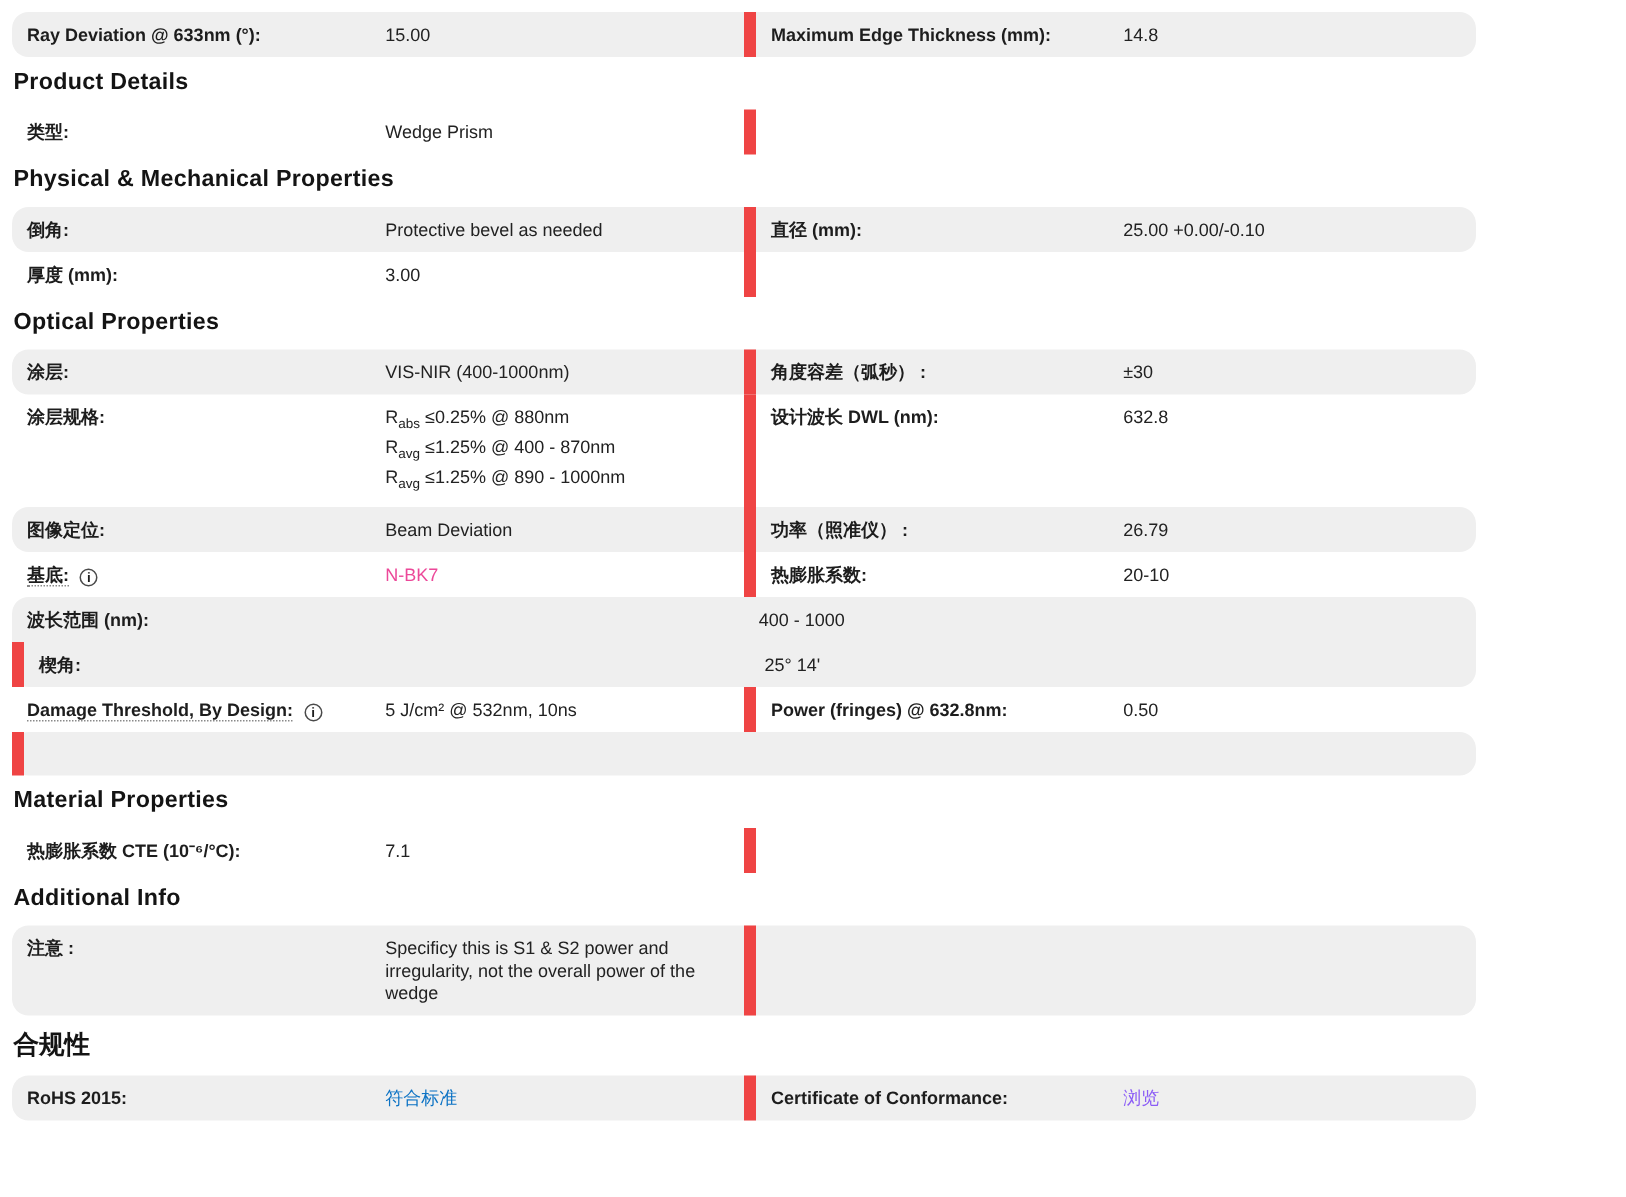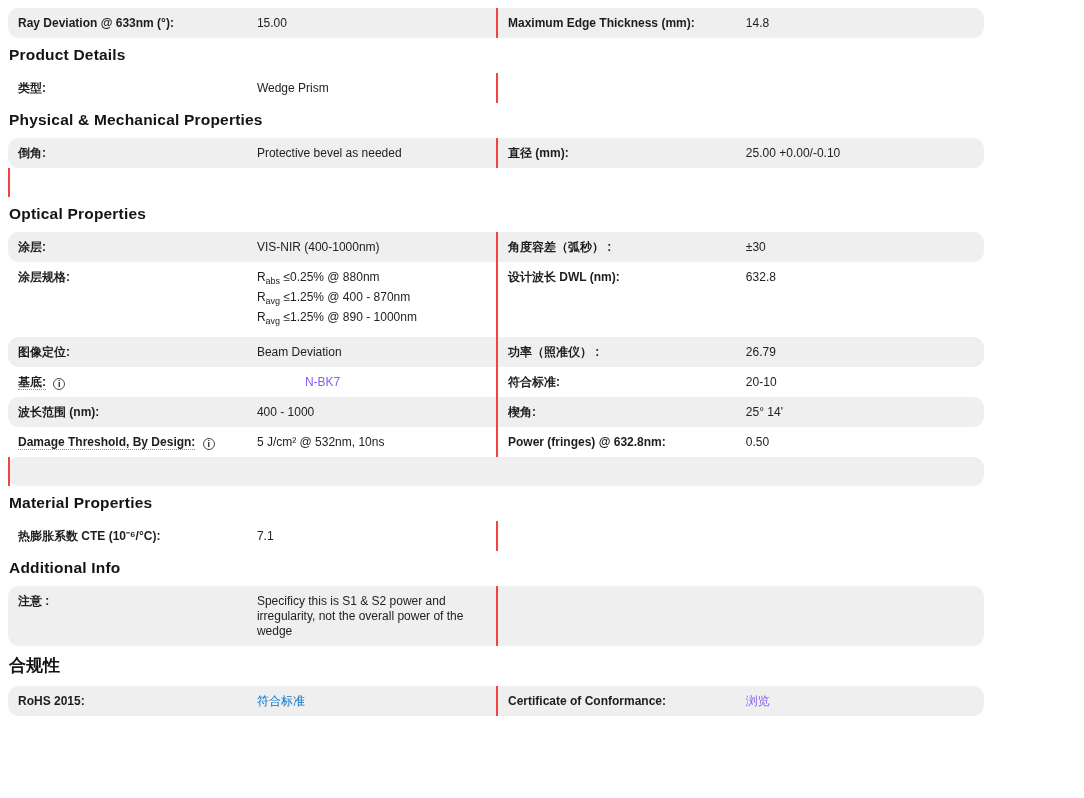--- a/index.html
+++ b/index.html
@@ -11,21 +11,21 @@
   }
   .page { width:1080px; padding:8px 0 0 8px; }
   .spec-table { width:1072px; }
   .section-title {
     font-size:15.5px; font-weight:bold; color:#141414;
     letter-spacing:0.2px; margin:8px 0 9px 1px;
   }
   .section-title.zh { font-size:17px; font-weight:600; letter-spacing:0; }
   .spec-row { display:flex; width:976px; min-height:29px; align-items:stretch;border-radius:11px; }
   .half { flex:0 0 50%; display:flex; }
-  .half.right { border-left:2px solid #ef4444; }
+  .half.right { border-left:8px solid #ef4444; }
   .cell-label {
     flex:0 0 51%; padding:8px 6px 7px 10px;
     font-weight:bold; font-size:12px; line-height:15px;
   }
   .cell-value {
     flex:1 1 auto; padding:8px 6px 7px 0;
     font-size:12px; line-height:15px; color:#222222;
   }
   .dotted { border-bottom:1px dotted #8a8a8a; cursor:help; }
   .info-icon {
@@ -72,20 +72,24 @@
           <div class="half">
             <div class="cell-label"><span>倒角:</span></div>
             <div class="cell-value">Protective bevel as needed</div>
           </div>
           <div class="half right">
             <div class="cell-label"><span>直径 (mm):</span></div>
             <div class="cell-value">25.00 +0.00/-0.10</div>
           </div>
         </div>
         <div class="spec-row">
+          <div class="half">
+            <div class="cell-label"><span>厚度 (mm):</span></div>
+            <div class="cell-value">3.00</div>
+          </div>
           <div class="half right"></div>
         </div>
       </div>
       <div class="section">
         <div class="section-title" style="color: rgb(20, 20, 20);">Optical Properties</div>
         <div class="spec-row" style="background: rgb(239, 239, 239);">
           <div class="half">
             <div class="cell-label"><span>涂层:</span></div>
             <div class="cell-value">VIS-NIR (400-1000nm)</div>
           </div>
@@ -114,28 +118,28 @@
             <div class="cell-value">Beam Deviation</div>
           </div>
           <div class="half right">
             <div class="cell-label"><span>功率（照准仪） :</span></div>
             <div class="cell-value">26.79</div>
           </div>
         </div>
         <div class="spec-row">
           <div class="half">
             <div class="cell-label"><span class="dotted">基底:</span> <span class="info-icon">i</span></div>
-            <div class="cell-value"><span class="link" style="color: #8b5cf6; margin-left: 48px;">N-BK7</span></div>
+            <div class="cell-value"><span class="link" style="color: #ec4899;">N-BK7</span></div>
           </div>
           <div class="half right">
-            <div class="cell-label"><span>符合标准:</span></div>
+            <div class="cell-label"><span>热膨胀系数:</span></div>
             <div class="cell-value">20-10</div>
           </div>
         </div>
-        <div class="spec-row" style="background: rgb(239, 239, 239);">
+        <div class="spec-row" style="background: rgb(239, 239, 239); flex-direction: column;">
           <div class="half">
             <div class="cell-label"><span>波长范围 (nm):</span></div>
             <div class="cell-value">400 - 1000</div>
           </div>
           <div class="half right">
             <div class="cell-label"><span>楔角:</span></div>
             <div class="cell-value">25° 14'</div>
           </div>
         </div>
         <div class="spec-row">

